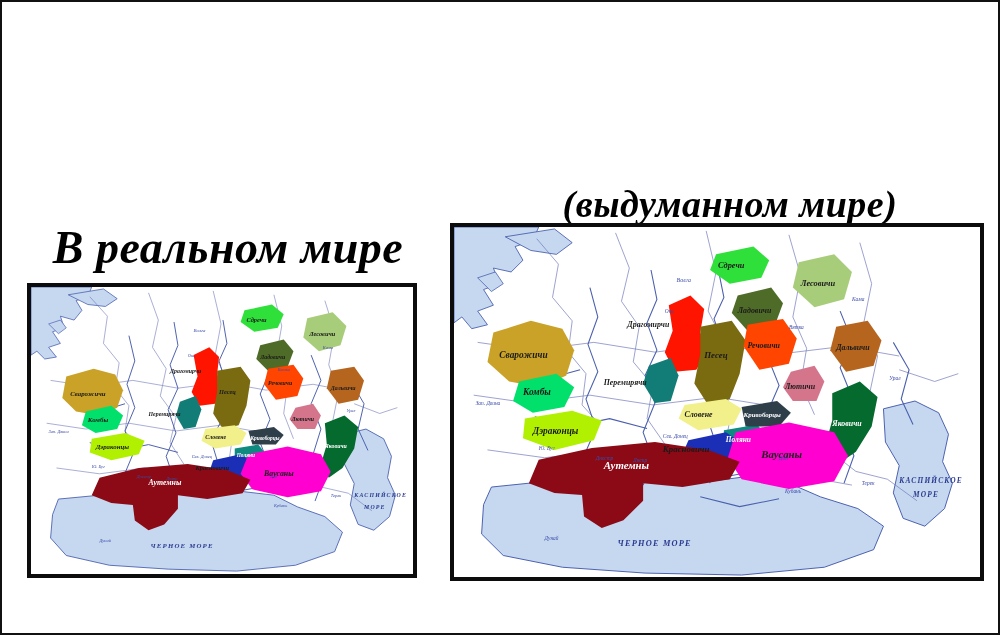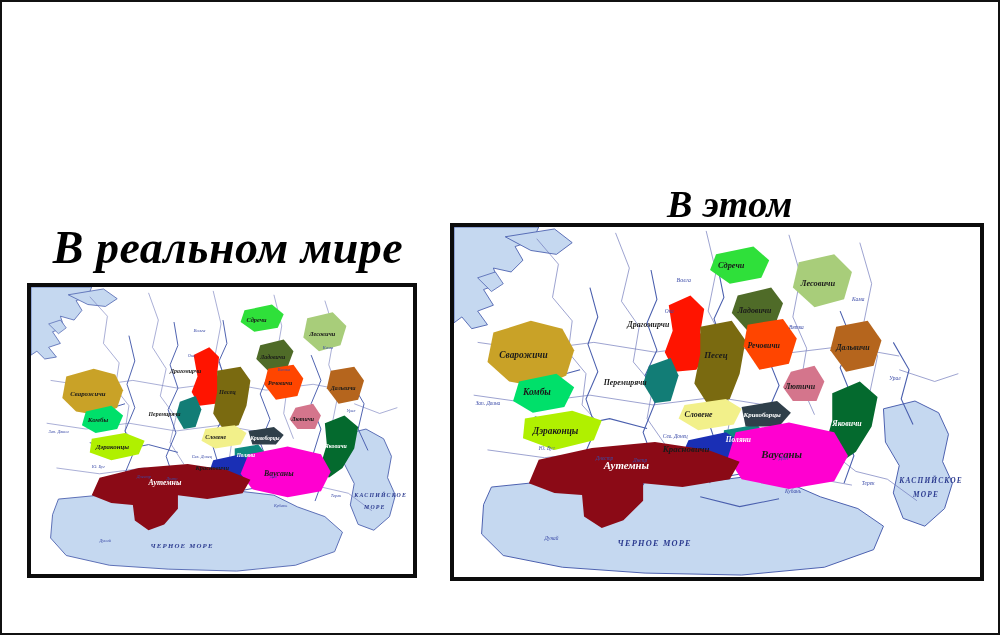--- a/index.html
+++ b/index.html
@@ -48,21 +48,20 @@
   }
 </style>
 </head>
 <body>
 
 <div id="page-border"></div>
 
 <div class="title" id="title-left">В реальном мире</div>
 
 <div class="title" id="title-right">
-  <div>В этом</div>
   <div>(выдуманном мире)</div>
 </div>
 
 <div class="map-frame" id="map-left">
   <svg viewBox="0 0 390 295" preserveAspectRatio="none">
     <rect x="0" y="0" width="390" height="295" fill="#ffffff"></rect>
 
     <path d="M0,0 L62,0 L58,10 L46,14 L52,24 L44,34 L30,30 L34,42 L22,46 L30,58 L18,62
          L26,72 L14,74 L6,66 L0,70 Z" fill="#c5d8f0" stroke="#4a5fae" stroke-width="0.8"></path>
     <path d="M38,8 L74,2 L88,12 L76,20 L58,18 Z" fill="#c5d8f0" stroke="#4a5fae" stroke-width="0.8"></path>

